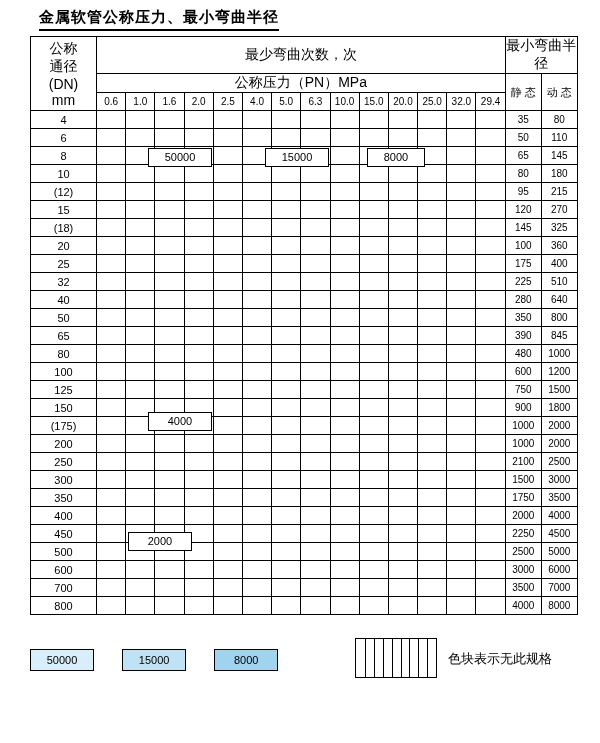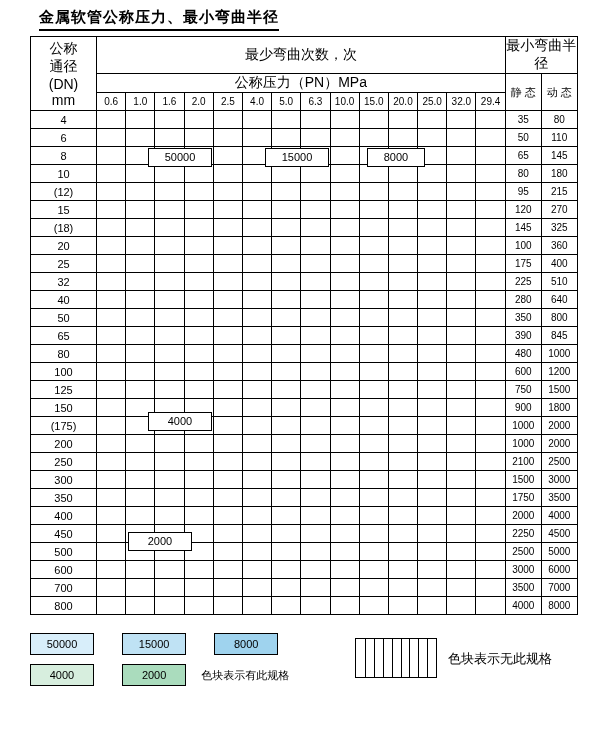--- a/index.html
+++ b/index.html
@@ -63,21 +63,21 @@
   }
   #legend{
     position:absolute;left:30px;top:633px;width:540px;
     font-size:11px;
   }
   .lgbox{
     display:inline-block;width:62px;height:20px;line-height:20px;
     text-align:center;border:1px solid #000;font-size:11px;
     vertical-align:middle;
   }
-  .lgrow{margin-bottom:9px;}
+  .lgrow{margin-bottom:9px;margin-top:16px;}
   .lgtext{display:inline-block;margin-left:12px;vertical-align:middle;font-size:11px;}
   #hatchbox{
     position:absolute;left:355px;top:638px;
     width:80px;height:38px;border:1px solid #000;background:#fff;
   }
   #hatchbox .v{position:absolute;top:0;bottom:0;width:0;border-left:1px solid #000;}
   #hatchlabel{position:absolute;left:448px;top:650px;font-size:13px;}
   .sub{font-size:10px;margin-left:40px;}
   .grp{font-size:14px;}
 </style>
@@ -671,26 +671,20 @@
   </div>
 
 <div id="legend">
   <div class="lgrow">
     <span class="lgbox" style="background:#d8eefa">50000</span>
     <span style="display:inline-block;width:22px"></span>
     <span class="lgbox" style="background:#bfe2f4">15000</span>
     <span style="display:inline-block;width:22px"></span>
     <span class="lgbox" style="background:#9fd3ee">8000</span>
   </div>
-  <div class="lgrow">
-    <span class="lgbox" style="background:#d7eede">4000</span>
-    <span style="display:inline-block;width:22px"></span>
-    <span class="lgbox" style="background:#aadcbd">2000</span>
-    <span class="lgtext">色块表示有此规格</span>
-  </div>
 </div>
 
 <div id="hatchbox">
     <div class="v" style="left: 8.9px;"></div>
     <div class="v" style="left: 17.8px;"></div>
     <div class="v" style="left: 26.7px;"></div>
     <div class="v" style="left: 35.6px;"></div>
     <div class="v" style="left: 44.5px;"></div>
     <div class="v" style="left: 53.4px;"></div>
     <div class="v" style="left: 62.3px;"></div>

